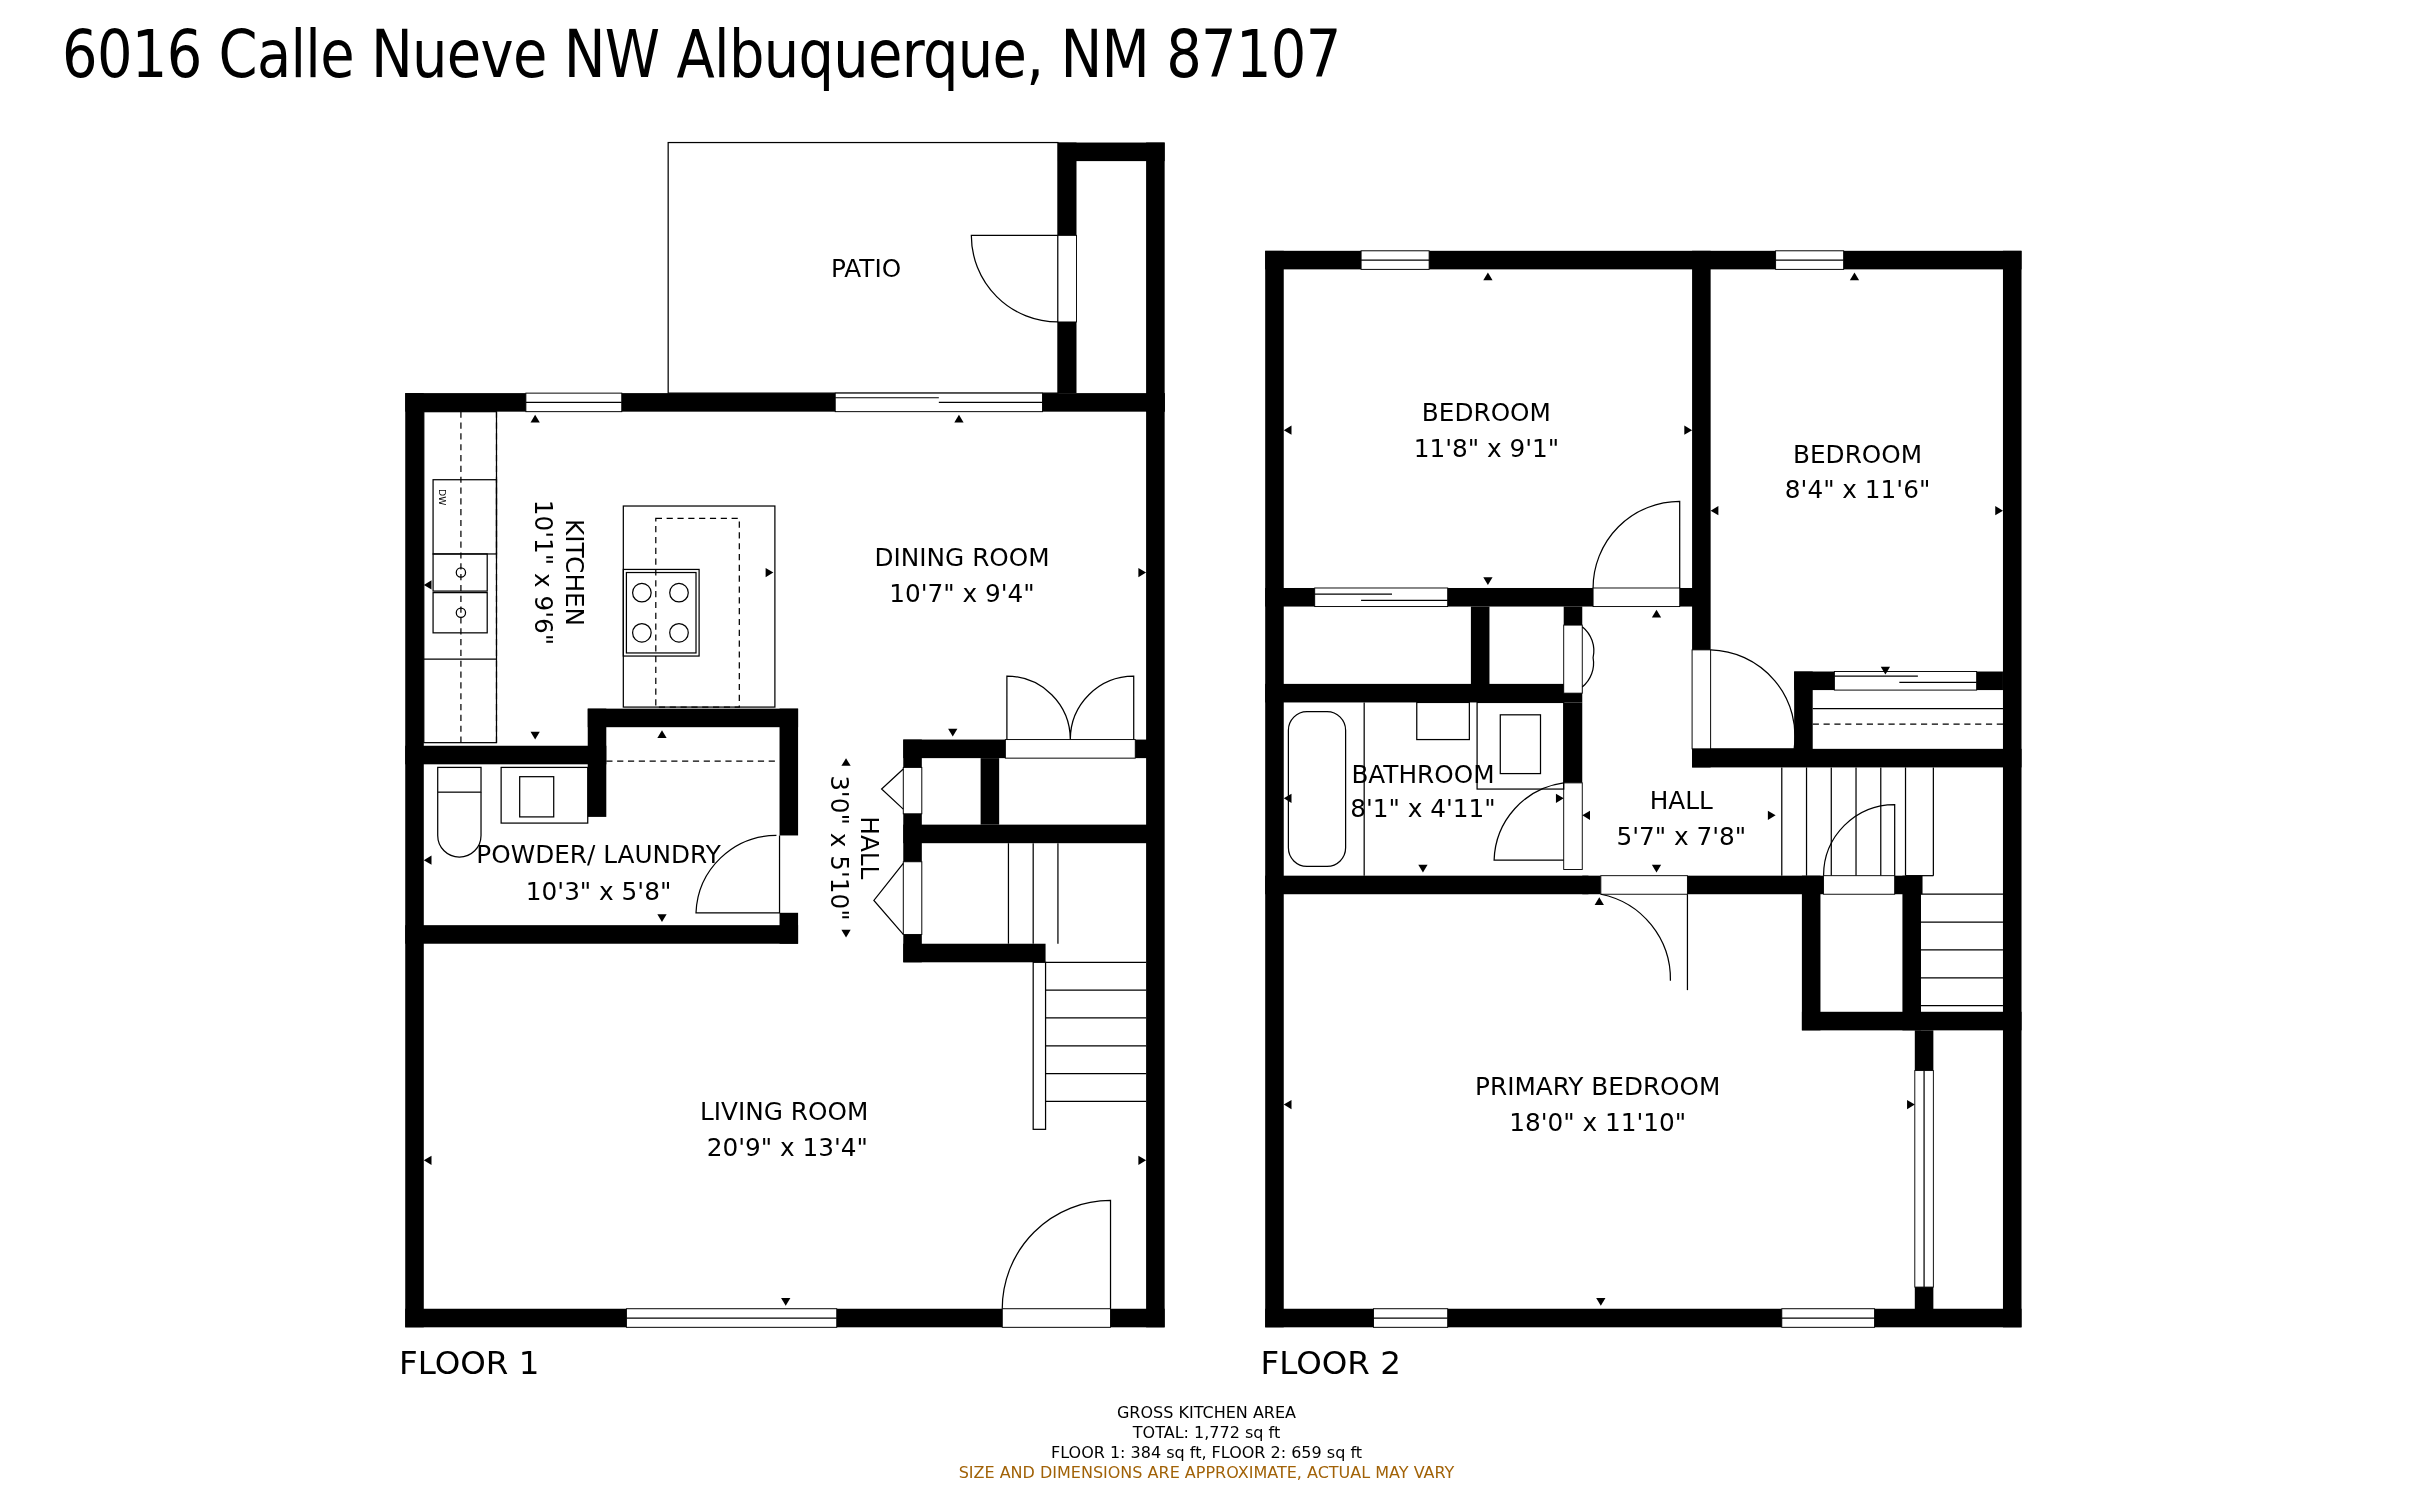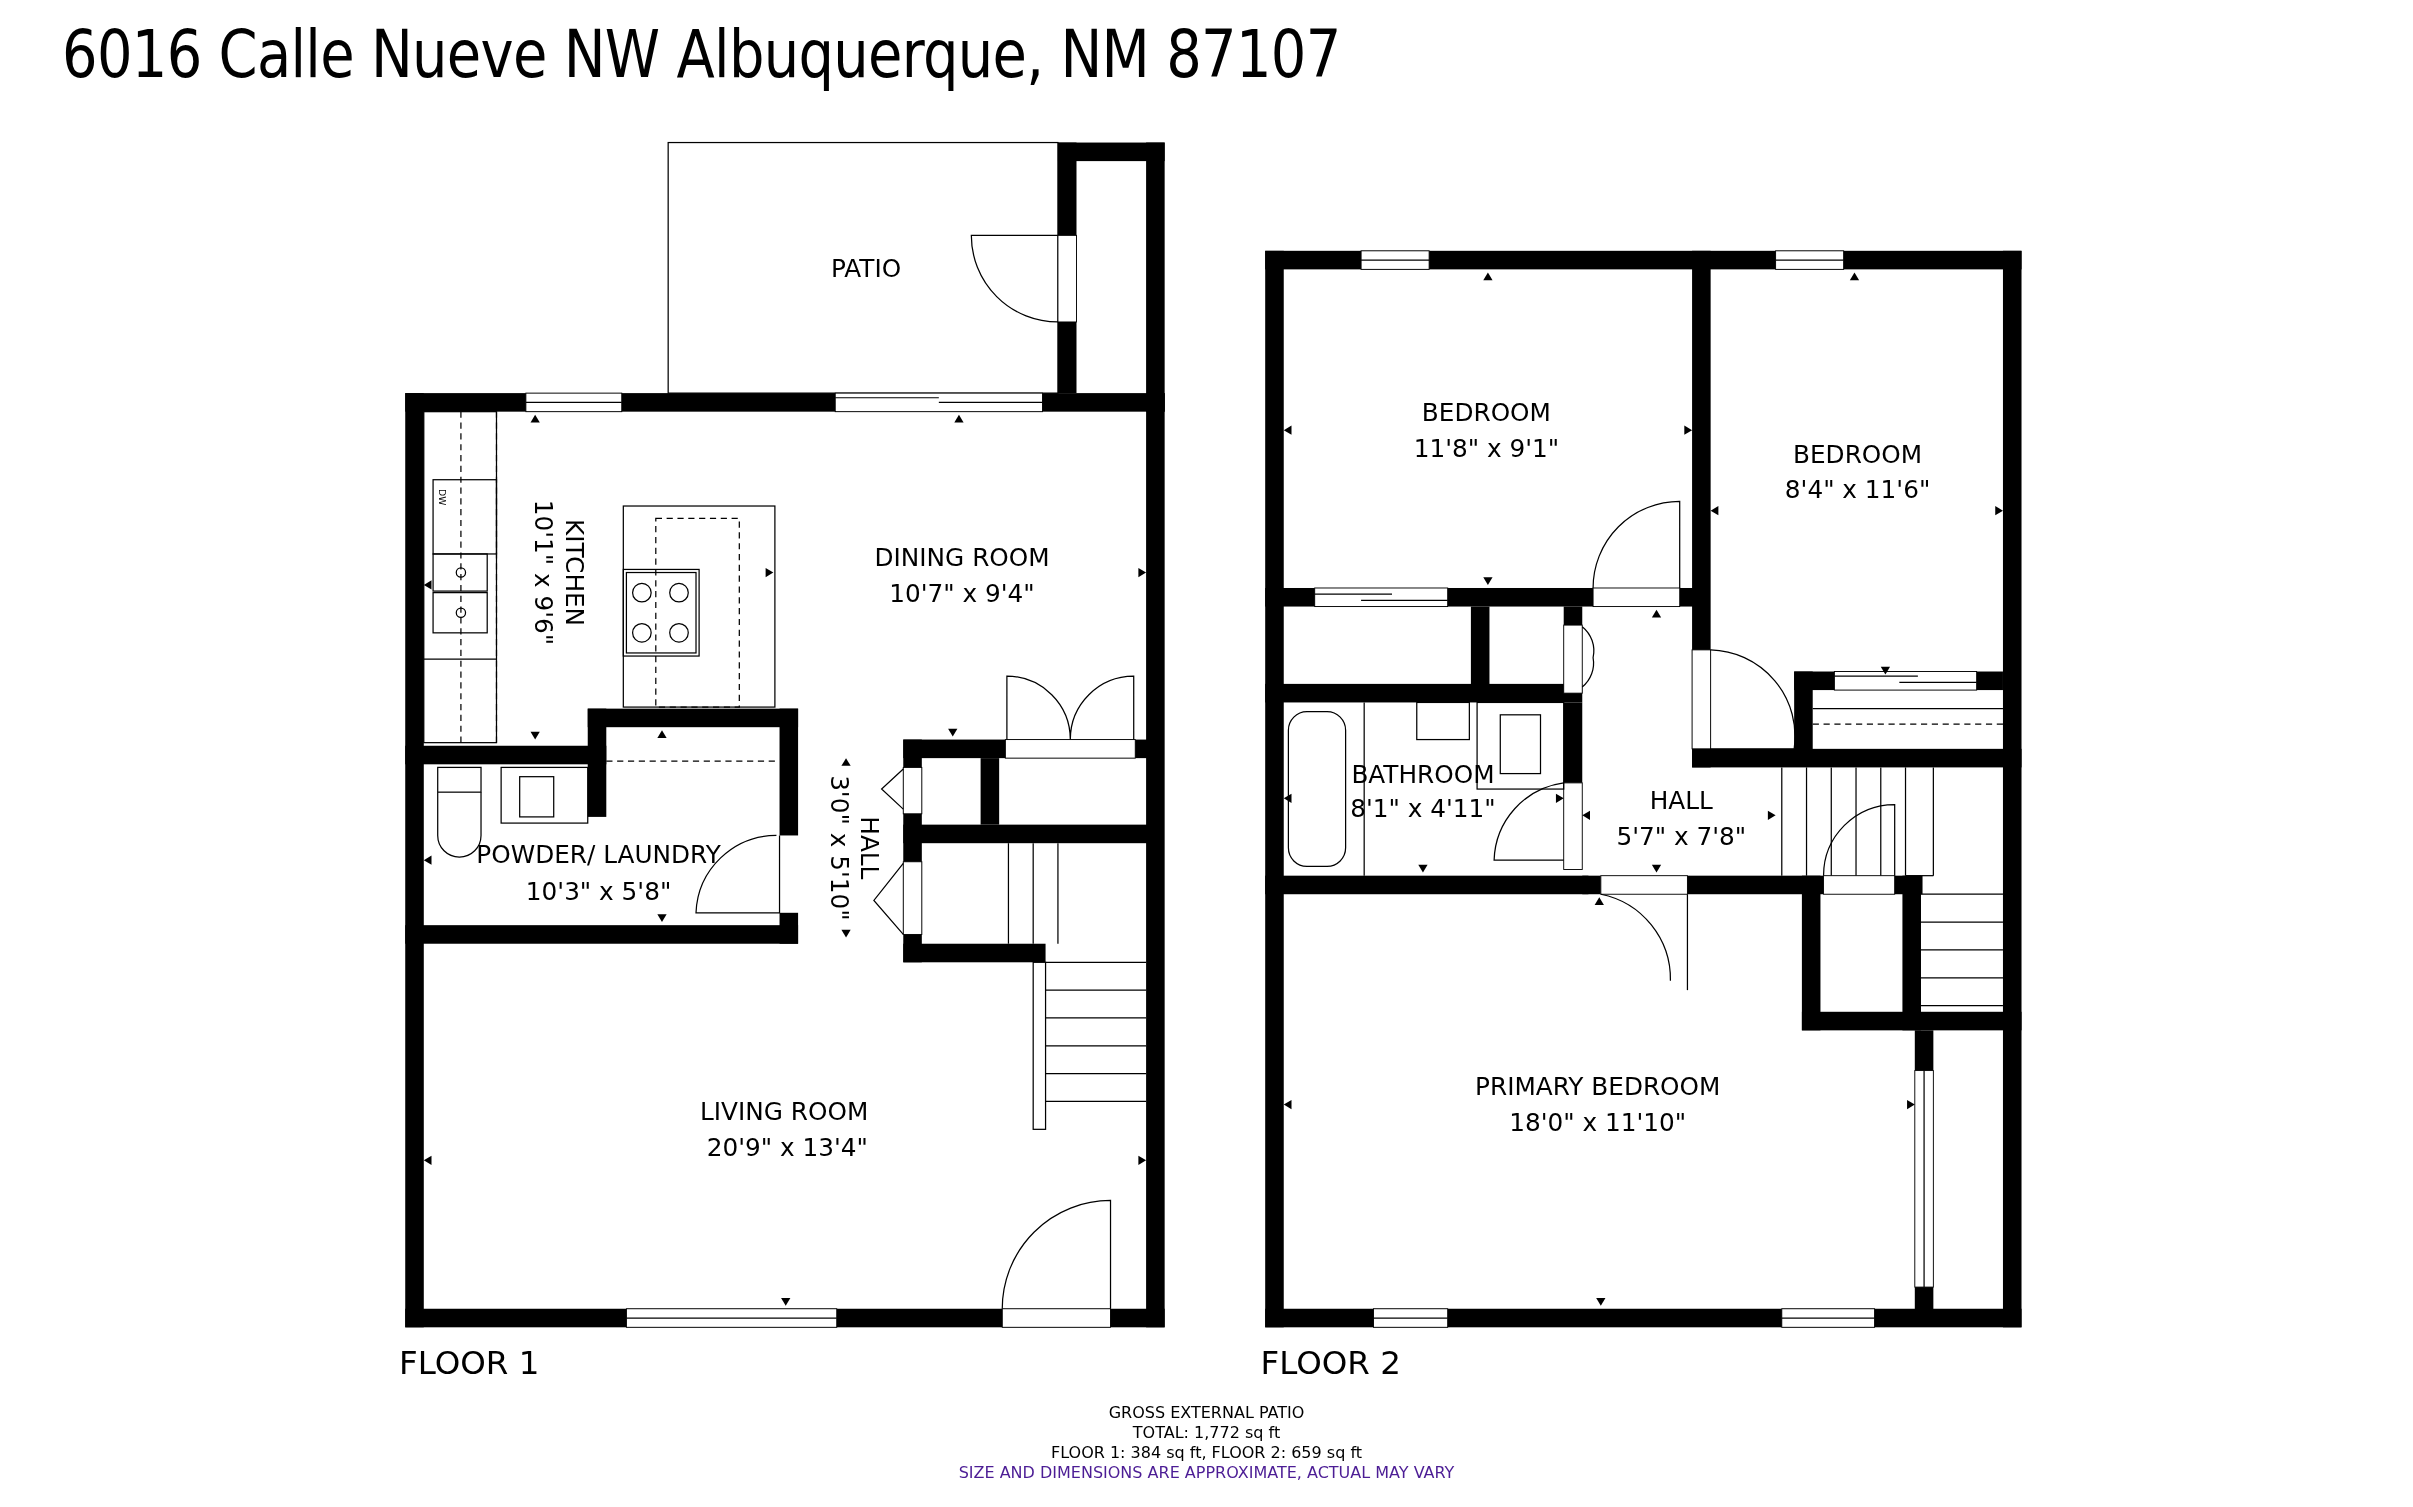--- a/index.html
+++ b/index.html
@@ -7,21 +7,21 @@
   .title { position: absolute; left: 62px; top: 16.7px; font-family: "DejaVu Sans", sans-serif; font-size: 65px; letter-spacing: -0.8px; transform: scaleX(0.86); transform-origin: left top; white-space: nowrap; }
   svg.plan { position: absolute; left: 0; top: 0; width: 2413px; height: 1508px; }
   .wall { fill: #000; }
   .ln { fill: none; stroke: #000; stroke-width: 0.8; }
   .lnd { fill: none; stroke: #000; stroke-width: 0.8; stroke-dasharray: 4 3; }
   .win { fill: #fff; stroke: #000; stroke-width: 0.6; }
   .tri { fill: #000; }
   .room-text { font-family: "DejaVu Sans", sans-serif; font-size: 16px; fill: #000; text-anchor: middle; }
   .floor-label { font-family: "DejaVu Sans", sans-serif; font-size: 21px; fill: #000; }
   .area { position: absolute; left: 0; width: 2413px; top: 1403px; text-align: center; font-family: "DejaVu Sans", sans-serif; font-size: 16px; line-height: 20px; }
-  .area .muted { color: #4c1d95; }
+  .area .muted { color: #a16207; }
 </style>
 </head>
 <body>
 
 <div class="title">6016 Calle Nueve NW Albuquerque, NM 87107</div>
 
 <svg class="plan" viewBox="0 0 2894 1808" xmlns="http://www.w3.org/2000/svg">
  <g transform="scale(1.855)">
 
   <g>
@@ -279,18 +279,18 @@
 
     <text class="room-text" x="1033" y="708">PRIMARY BEDROOM</text>
     <text class="room-text" x="1033" y="731">18'0" x 11'10"</text>
 
     <text class="floor-label" x="815" y="888">FLOOR 2</text>
   </g>
  </g>
 </svg>
 
 <div class="area">
-  <div>GROSS EXTERNAL PATIO</div>
+  <div>GROSS KITCHEN AREA</div>
   <div>TOTAL: 1,772 sq ft</div>
   <div>FLOOR 1: 384 sq ft, FLOOR 2: 659 sq ft</div>
   <div class="muted">SIZE AND DIMENSIONS ARE APPROXIMATE, ACTUAL MAY VARY</div>
 </div>
 
 
 </body></html>

